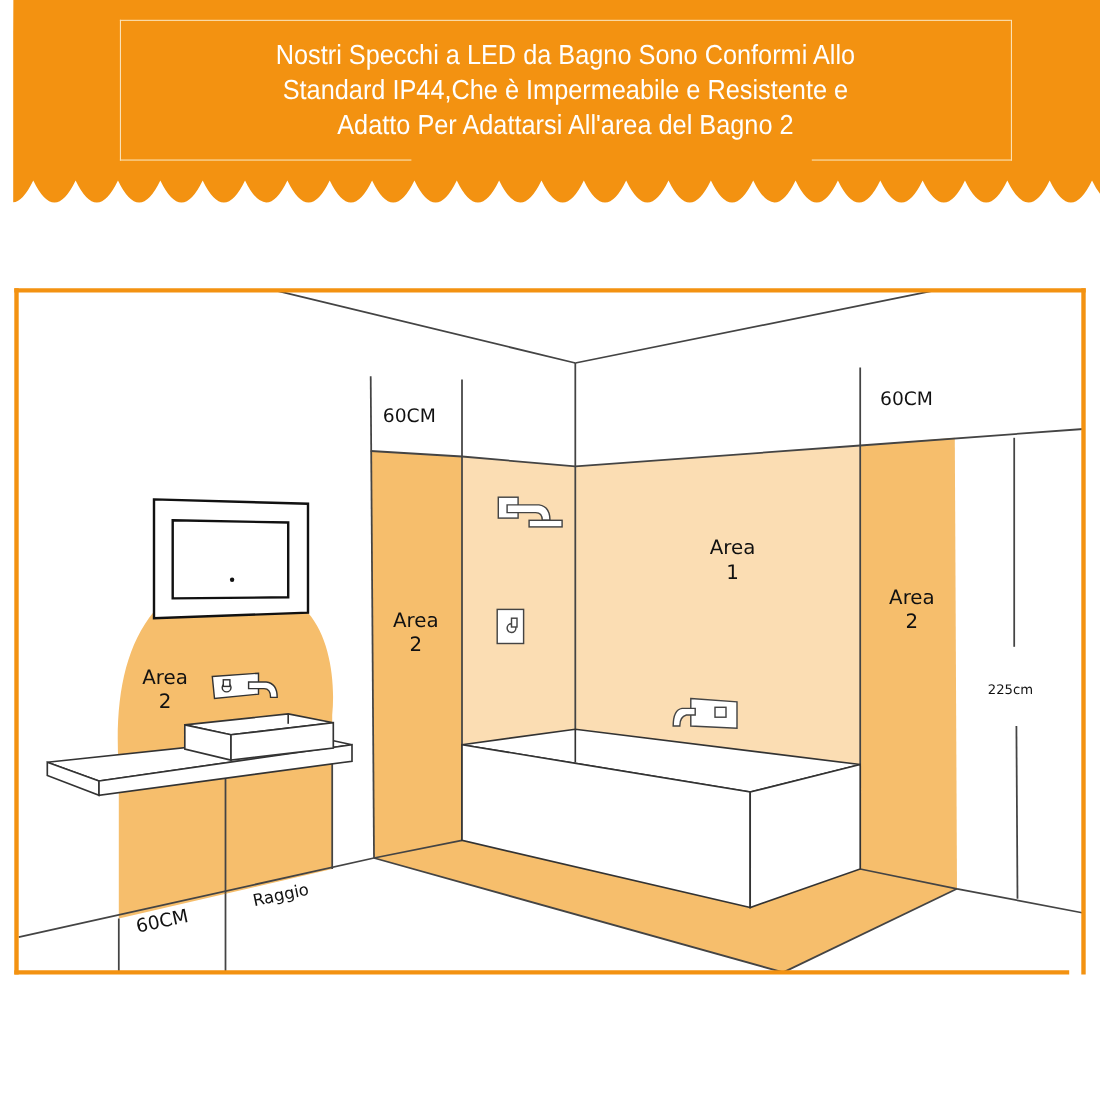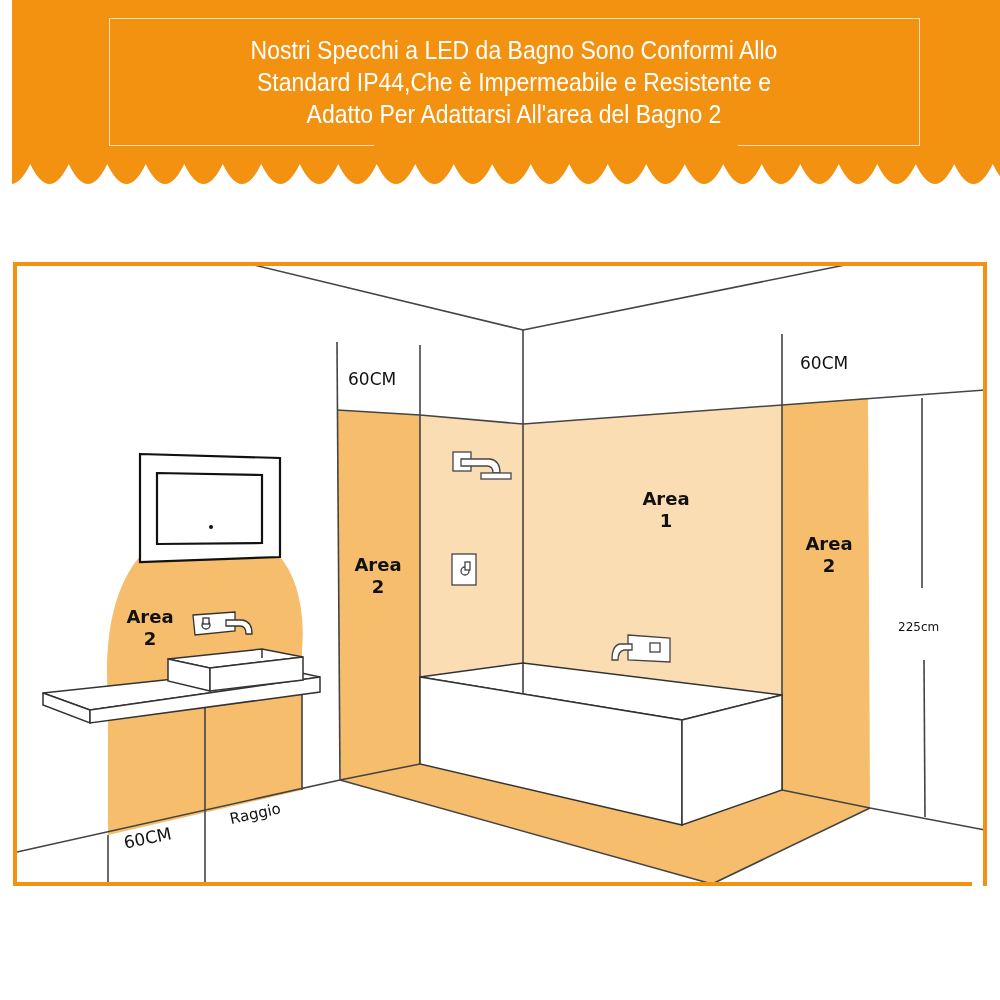--- a/index.html
+++ b/index.html
@@ -9,21 +9,21 @@
   .banner-frame-top { position:absolute; left:97px; top:18px; width:810px; height:1px; background:#fbe1b4; }
   .banner-frame-left { position:absolute; left:97px; top:18px; width:1px; height:128px; background:#fbe1b4; }
   .banner-frame-right { position:absolute; left:907px; top:18px; width:1px; height:128px; background:#fbe1b4; }
   .banner-frame-bl { position:absolute; left:97px; top:145px; width:265px; height:1px; background:#fbe1b4; }
   .banner-frame-br { position:absolute; left:726px; top:145px; width:182px; height:1px; background:#fbe1b4; }
   .banner-title { position:absolute; left:120px; top:34px; width:764px; text-align:center; color:#ffffff;
     font-family:"Liberation Sans", sans-serif; font-size:25px; line-height:32px; transform:scaleX(0.92); transform-origin:center; }
   .banner-title span { display:block; }
   .diagram { position:absolute; left:0; top:0; width:1000px; height:1000px; }
   .lbl { position:absolute; font-family:"DejaVu Sans", sans-serif; color:#111; font-size:18px; text-align:center; line-height:22px; }
-  .lbl-area { width:80px;font-weight:bold; }
+  .lbl-area { width:80px; }
   .lbl-dim { font-size:17px; }
 </style>
 </head>
 <body>
 
 <div class="banner">
   <svg width="1000" height="190" viewBox="0 0 1000 190">
     <path id="wavepath" fill="#F39211" d="M0,0 L1000,0 L1000,184 Q990.375,184 980.75,164 Q971.125,184 961.5,184 Q951.875,184 942.25,164 Q932.625,184 923,184 Q913.375,184 903.75,164 Q894.125,184 884.5,184 Q874.875,184 865.25,164 Q855.625,184 846,184 Q836.375,184 826.75,164 Q817.125,184 807.5,184 Q797.875,184 788.25,164 Q778.625,184 769,184 Q759.375,184 749.75,164 Q740.125,184 730.5,184 Q720.875,184 711.25,164 Q701.625,184 692,184 Q682.375,184 672.75,164 Q663.125,184 653.5,184 Q643.875,184 634.25,164 Q624.625,184 615,184 Q605.375,184 595.75,164 Q586.125,184 576.5,184 Q566.875,184 557.25,164 Q547.625,184 538,184 Q528.375,184 518.75,164 Q509.125,184 499.5,184 Q489.875,184 480.25,164 Q470.625,184 461,184 Q451.375,184 441.75,164 Q432.125,184 422.5,184 Q412.875,184 403.25,164 Q393.625,184 384,184 Q374.375,184 364.75,164 Q355.125,184 345.5,184 Q335.875,184 326.25,164 Q316.625,184 307,184 Q297.375,184 287.75,164 Q278.125,184 268.5,184 Q258.875,184 249.25,164 Q239.625,184 230,184 Q220.375,184 210.75,164 Q201.125,184 191.5,184 Q181.875,184 172.25,164 Q162.625,184 153,184 Q143.375,184 133.75,164 Q124.125,184 114.5,184 Q104.875,184 95.25,164 Q85.625,184 76,184 Q66.375,184 56.75,164 Q47.125,184 37.5,184 Q27.875,184 18.25,164 Q8.625,184 -1,184 L0,0 Z"></path>
   </svg>
   <div class="banner-frame-top"></div>

